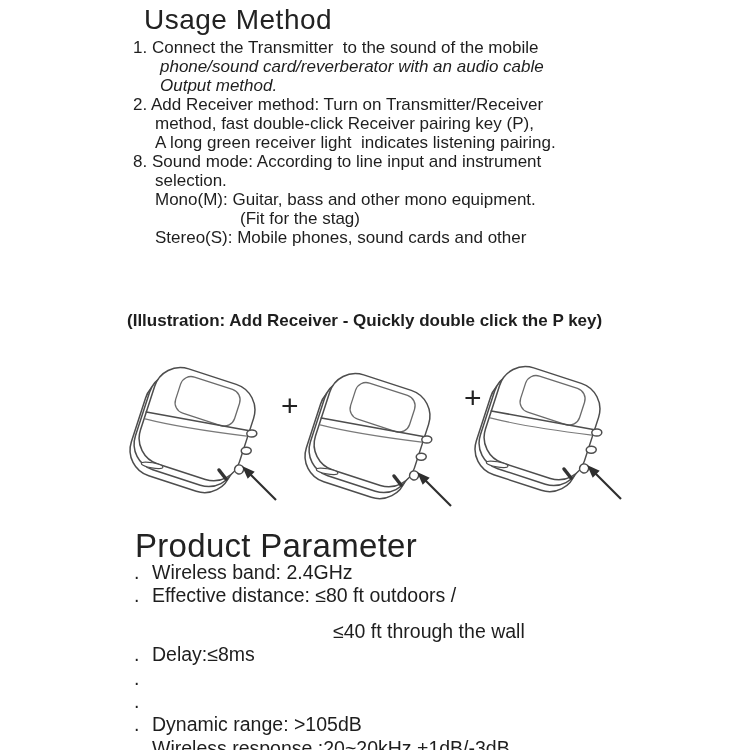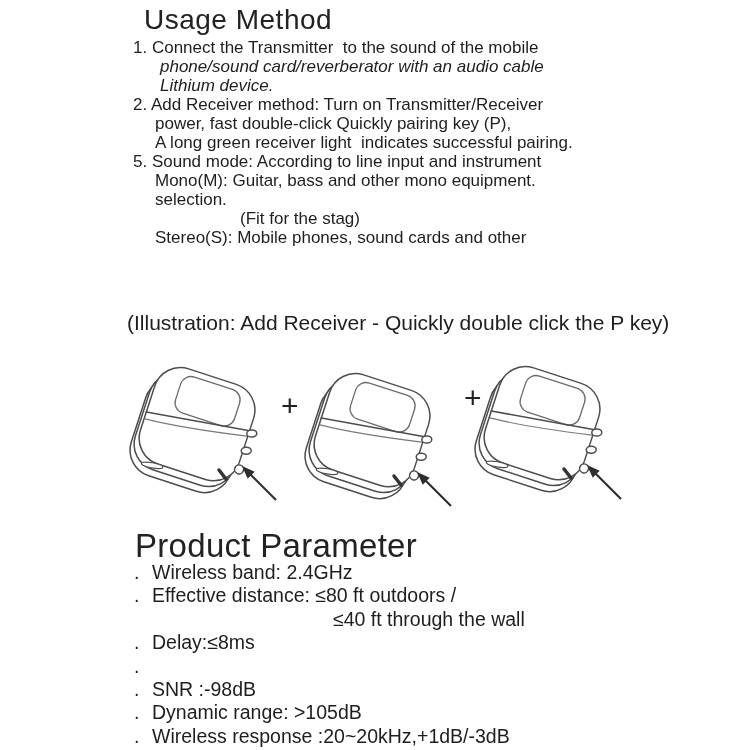--- a/index.html
+++ b/index.html
@@ -11,53 +11,53 @@
   .usage-title { left:144px; top:4px;  font-size:28px; letter-spacing:0.5px; }
   .param-title { left:135px; top:527px; font-size:33px; letter-spacing:0.3px; }
 
   .usage-list { position:absolute; left:133px; top:38px; font-size:17px; line-height:19px; }
   .line { white-space:pre; }
   .ind1 { padding-left:27px;font-style:italic; }   
   .ind2 { padding-left:22px; }   
   .ind3 { padding-left:107px; }  
   .ind4 { padding-left:19px; }   
 
-  .caption { position:absolute; left:127px; top:311px; font-size:21px; white-space:pre; }
+  .caption { position:absolute; left:127px; top:311px; font-size:17px; white-space:pre;font-weight:bold; }
 
   .devices { position:absolute; left:0; top:345px; width:750px; height:185px; }
   .device { position:absolute; }
   .d1 { left:118px; top:13px; }
   .d2 { left:293px; top:19px; }
   .d3 { left:463px; top:12px; }
   .plus { position:absolute; font-size:30px; font-weight:400; color:#222; }
   .p1 { left:281px; top:44px; }
   .p2 { left:464px; top:36px; }
 
   .param-list { position:absolute; left:134px; top:561px; font-size:19.5px; line-height:23.4px; }
   .prow { display:flex; }
   .pb { width:18px; white-space:pre; }
-  .pwrap .line { padding-left:199px; }
+  .pwrap .line { padding-left:199px;margin-top:12px; }
 </style>
 </head>
 <body>
 
 <div class="page">
 
   <h1 class="h-title usage-title">Usage Method</h1>
 
   <div class="usage-list">
     <div class="line">1. Connect the Transmitter  to the sound of the mobile</div>
     <div class="line ind1">phone/sound card/reverberator with an audio cable</div>
-    <div class="line ind1">Lithium device.</div>
+    <div class="line ind1">Output method.</div>
     <div class="line">2. Add Receiver method: Turn on Transmitter/Receiver</div>
-    <div class="line ind2">power, fast double-click Quickly pairing key (P),</div>
-    <div class="line ind2">A long green receiver light  indicates successful pairing.</div>
-    <div class="line">5. Sound mode: According to line input and instrument</div>
+    <div class="line ind2">method, fast double-click Receiver pairing key (P),</div>
+    <div class="line ind2">A long green receiver light  indicates listening pairing.</div>
+    <div class="line">8. Sound mode: According to line input and instrument</div>
+    <div class="line ind2">selection.</div>
     <div class="line ind2">Mono(M): Guitar, bass and other mono equipment.</div>
-    <div class="line ind2">selection.</div>
     <div class="line ind3">(Fit for the stag)</div>
     <div class="line ind2">Stereo(S): Mobile phones, sound cards and other</div>
   </div>
 
   <div class="caption">(Illustration: Add Receiver - Quickly double click the P key)</div>
 
   <div class="devices">
 
     <svg class="device d1" width="175" height="168" viewBox="0 0 175 168">
       <g transform="rotate(18 60 60)" fill="#ffffff" stroke="#4d4d4d" stroke-width="1.5" stroke-linejoin="round" stroke-linecap="round">
@@ -140,21 +140,20 @@
     </div>
     <div class="prow">
       <span class="pb">.</span>
       <span class="line">Delay:≤8ms</span>
     </div>
     <div class="prow">
       <span class="pb">.</span>
     </div>
     <div class="prow">
       <span class="pb">.</span>
-      <span class="line">SNR :-98dB</span>
     </div>
     <div class="prow">
       <span class="pb">.</span>
       <span class="line">Dynamic range: &gt;105dB</span>
     </div>
     <div class="prow">
       <span class="pb">.</span>
       <span class="line">Wireless response :20~20kHz,+1dB/-3dB</span>
     </div>
   </div>

